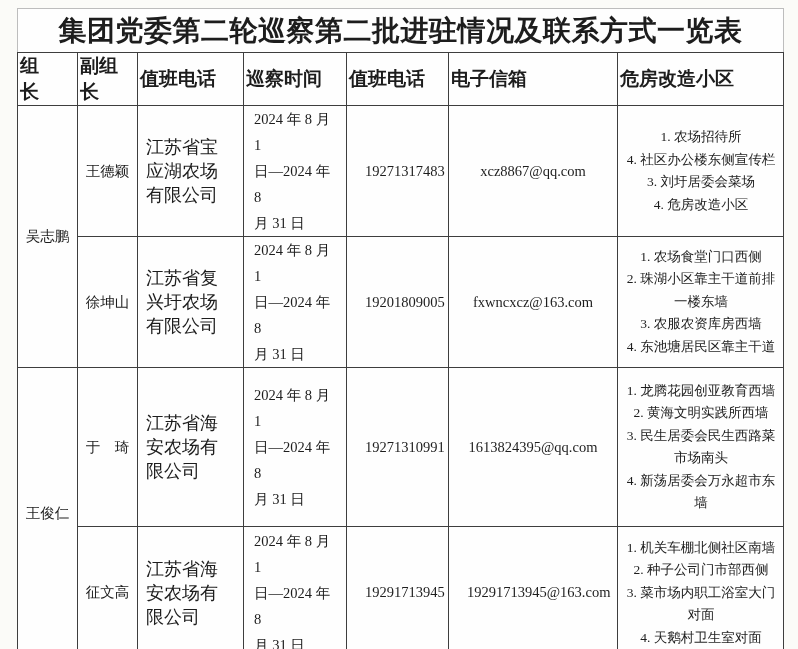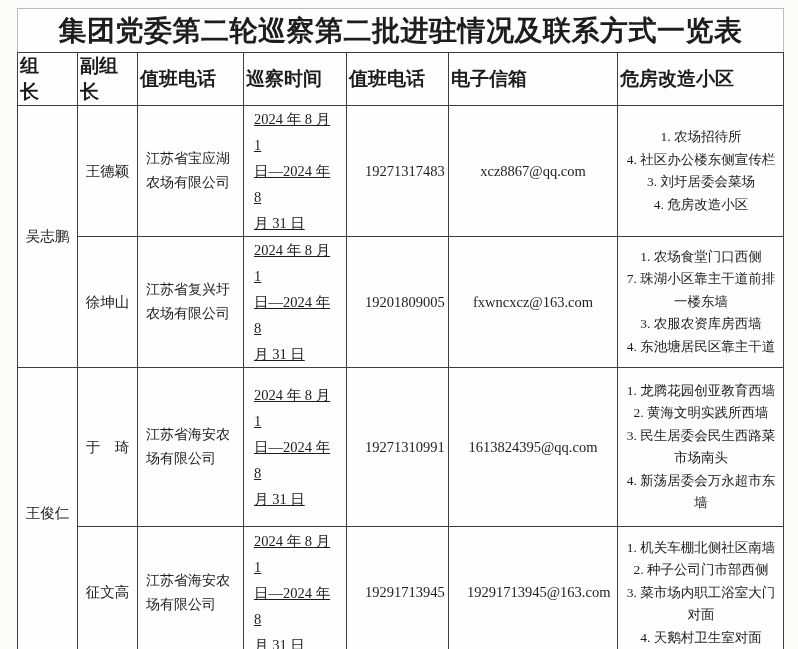--- a/index.html
+++ b/index.html
@@ -47,32 +47,31 @@
     font-weight: bold;
     text-align: left;
     padding: 0 2px;
   }
   .name-cell {
     font-size: 14.5px;
     text-align: center;
     padding: 16px 2px;
   }
   .unit-cell {
-    font-size: 14px;
+    font-size: 18px;
     line-height: 24px;
     text-align: left;
     padding: 0 8px;
   }
   .period-cell {
     font-size: 14.5px;
     line-height: 26px;
     text-align: left;
     padding: 0 10px;
     white-space: pre-line;
-    text-decoration: underline;
   }
   .phone-cell, .email-cell {
     font-size: 14.5px;
     text-align: center;
     padding: 0 18px;
   }
   .loc-cell {
     font-size: 13.5px;
     line-height: 22.5px;
     text-align: center;
@@ -132,21 +131,21 @@
     <tr style="height:129px">
       <td class="name-cell">徐坤山</td>
       <td class="unit-cell">江苏省复兴圩农场有限公司</td>
       <td class="period-cell">2024 年 8 月 1
 日—2024 年 8
 月 31 日</td>
       <td class="phone-cell">19201809005</td>
       <td class="email-cell">fxwncxcz@163.com</td>
       <td class="loc-cell">
         <div class="loc-item">1. 农场食堂门口西侧</div>
-        <div class="loc-item">7. 珠湖小区靠主干道前排一楼东墙</div>
+        <div class="loc-item">2. 珠湖小区靠主干道前排一楼东墙</div>
         <div class="loc-item">3. 农服农资库房西墙</div>
         <div class="loc-item">4. 东池塘居民区靠主干道</div>
       </td>
     </tr>
 
     <tr style="height:159px">
       <td class="name-cell" rowspan="2">王俊仁</td>
       <td class="name-cell">于　琦</td>
       <td class="unit-cell">江苏省海安农场有限公司</td>
       <td class="period-cell">2024 年 8 月 1

